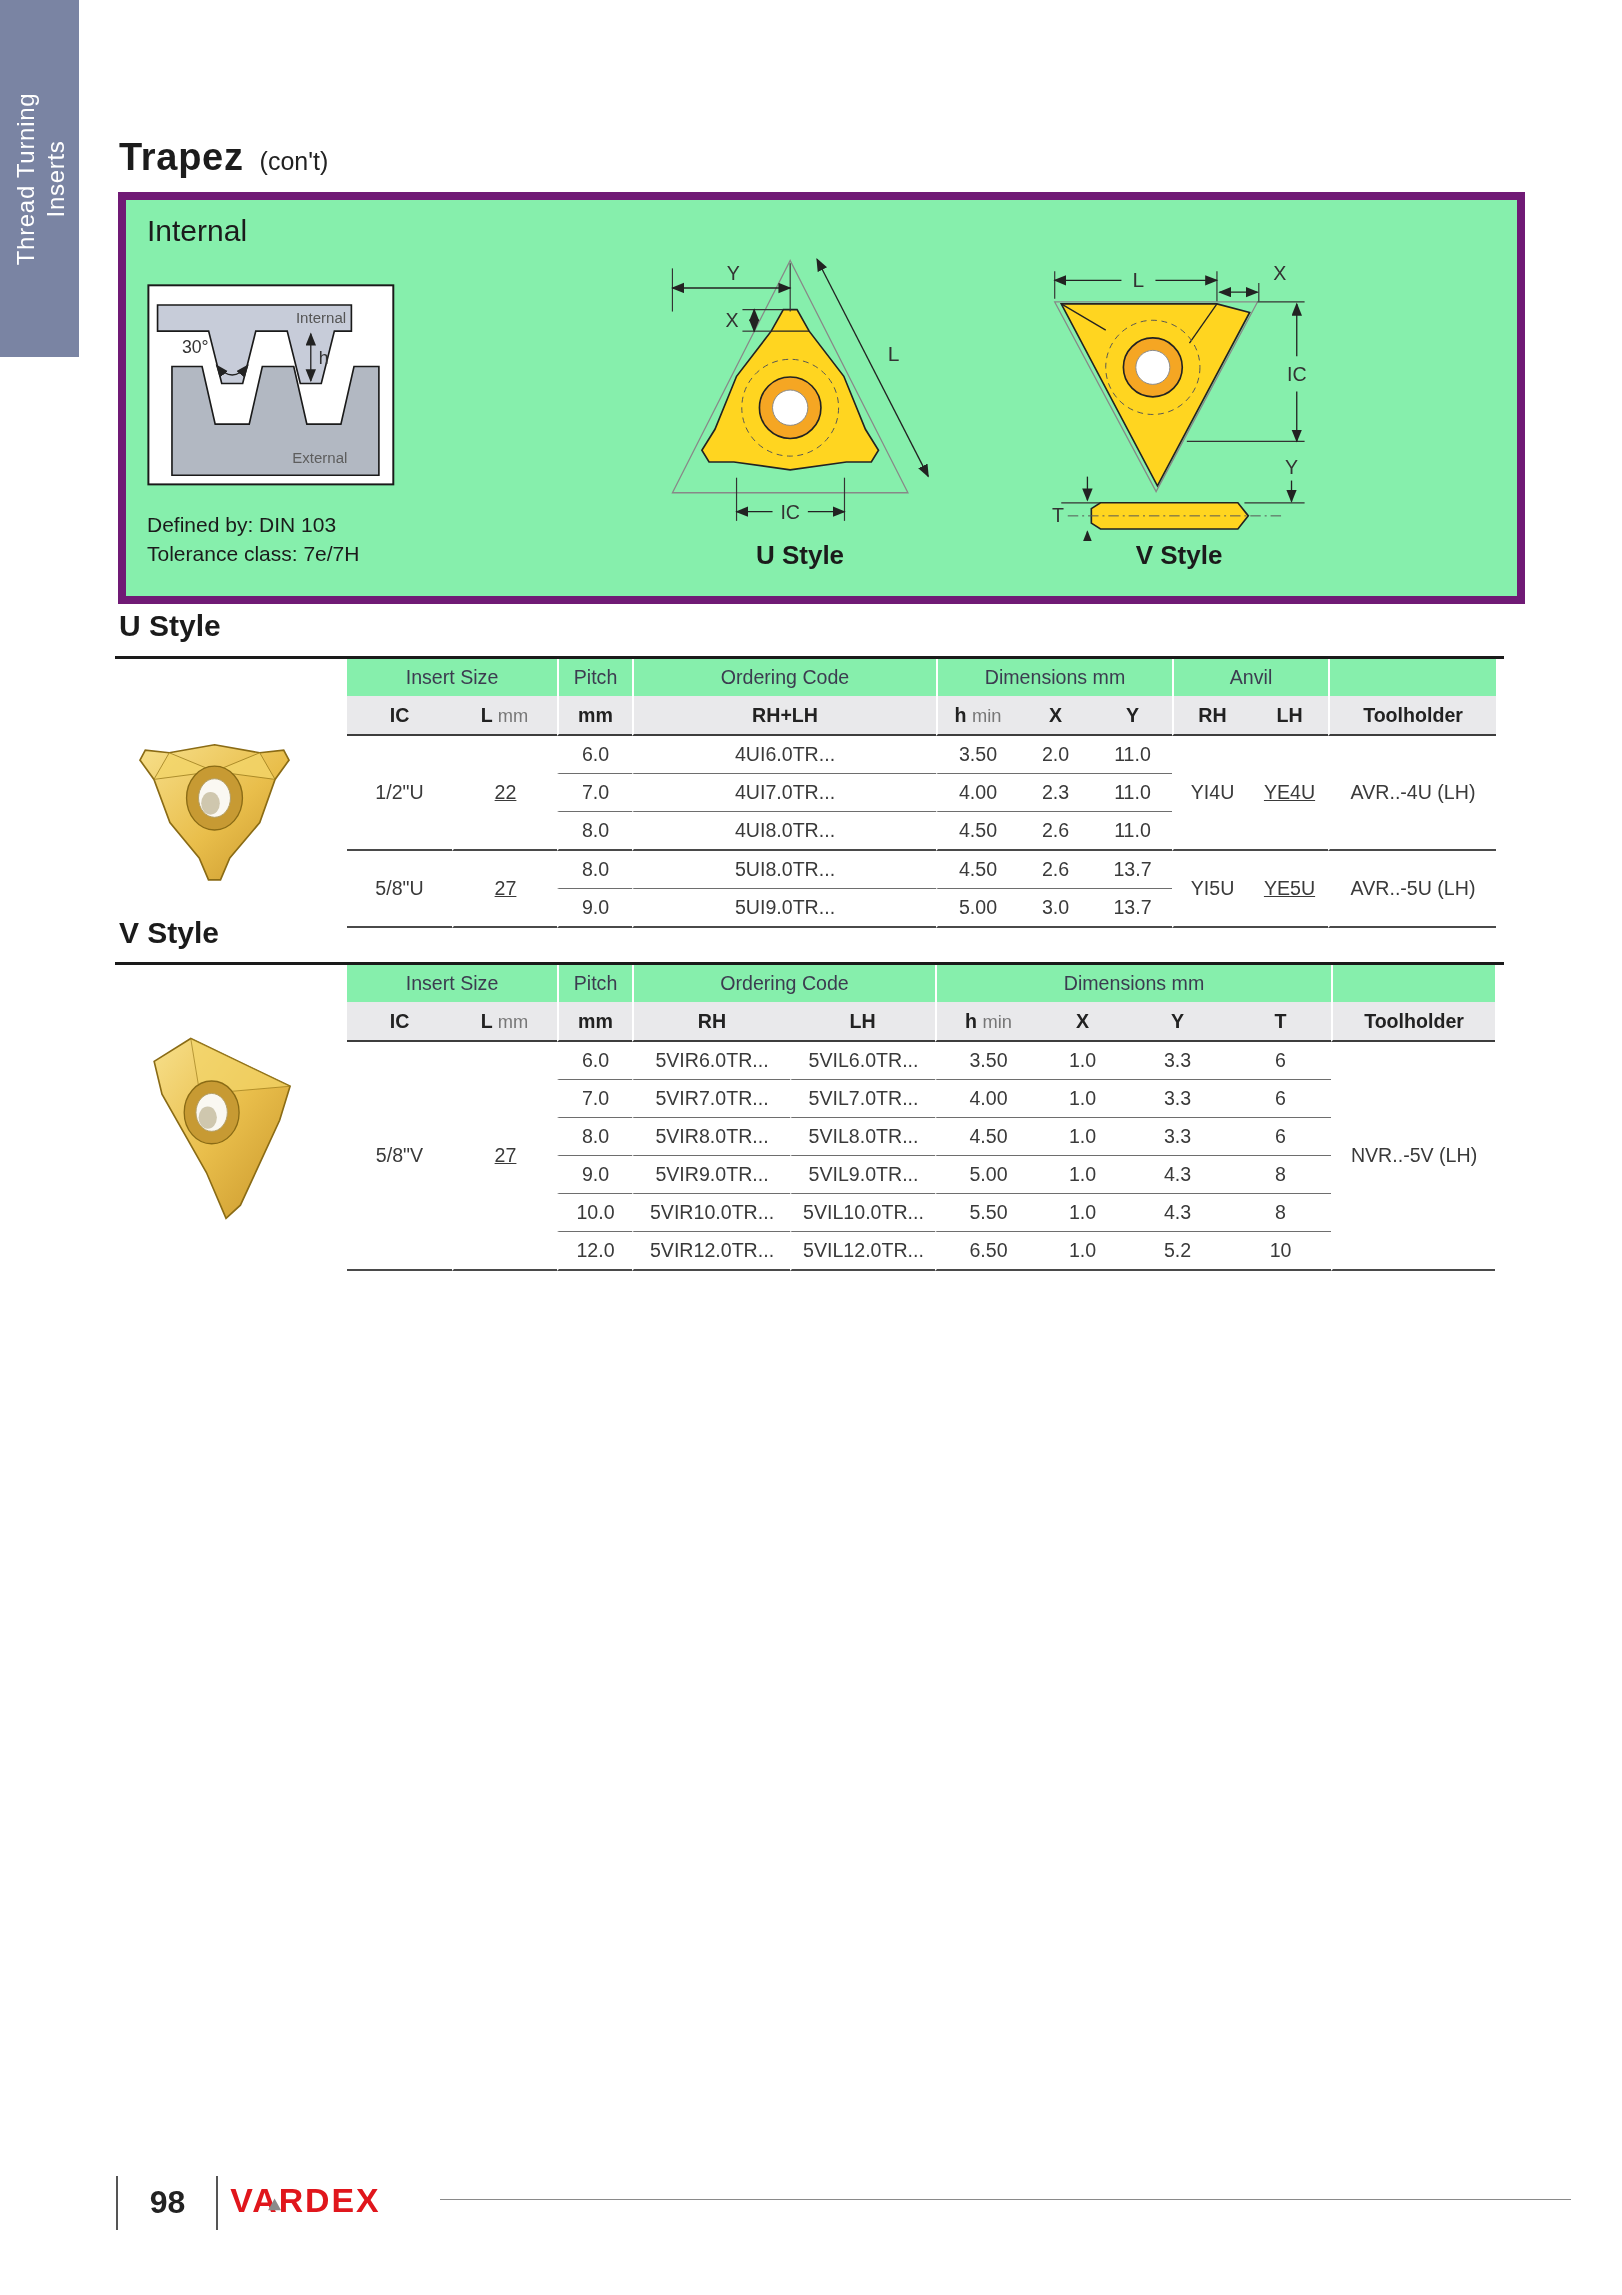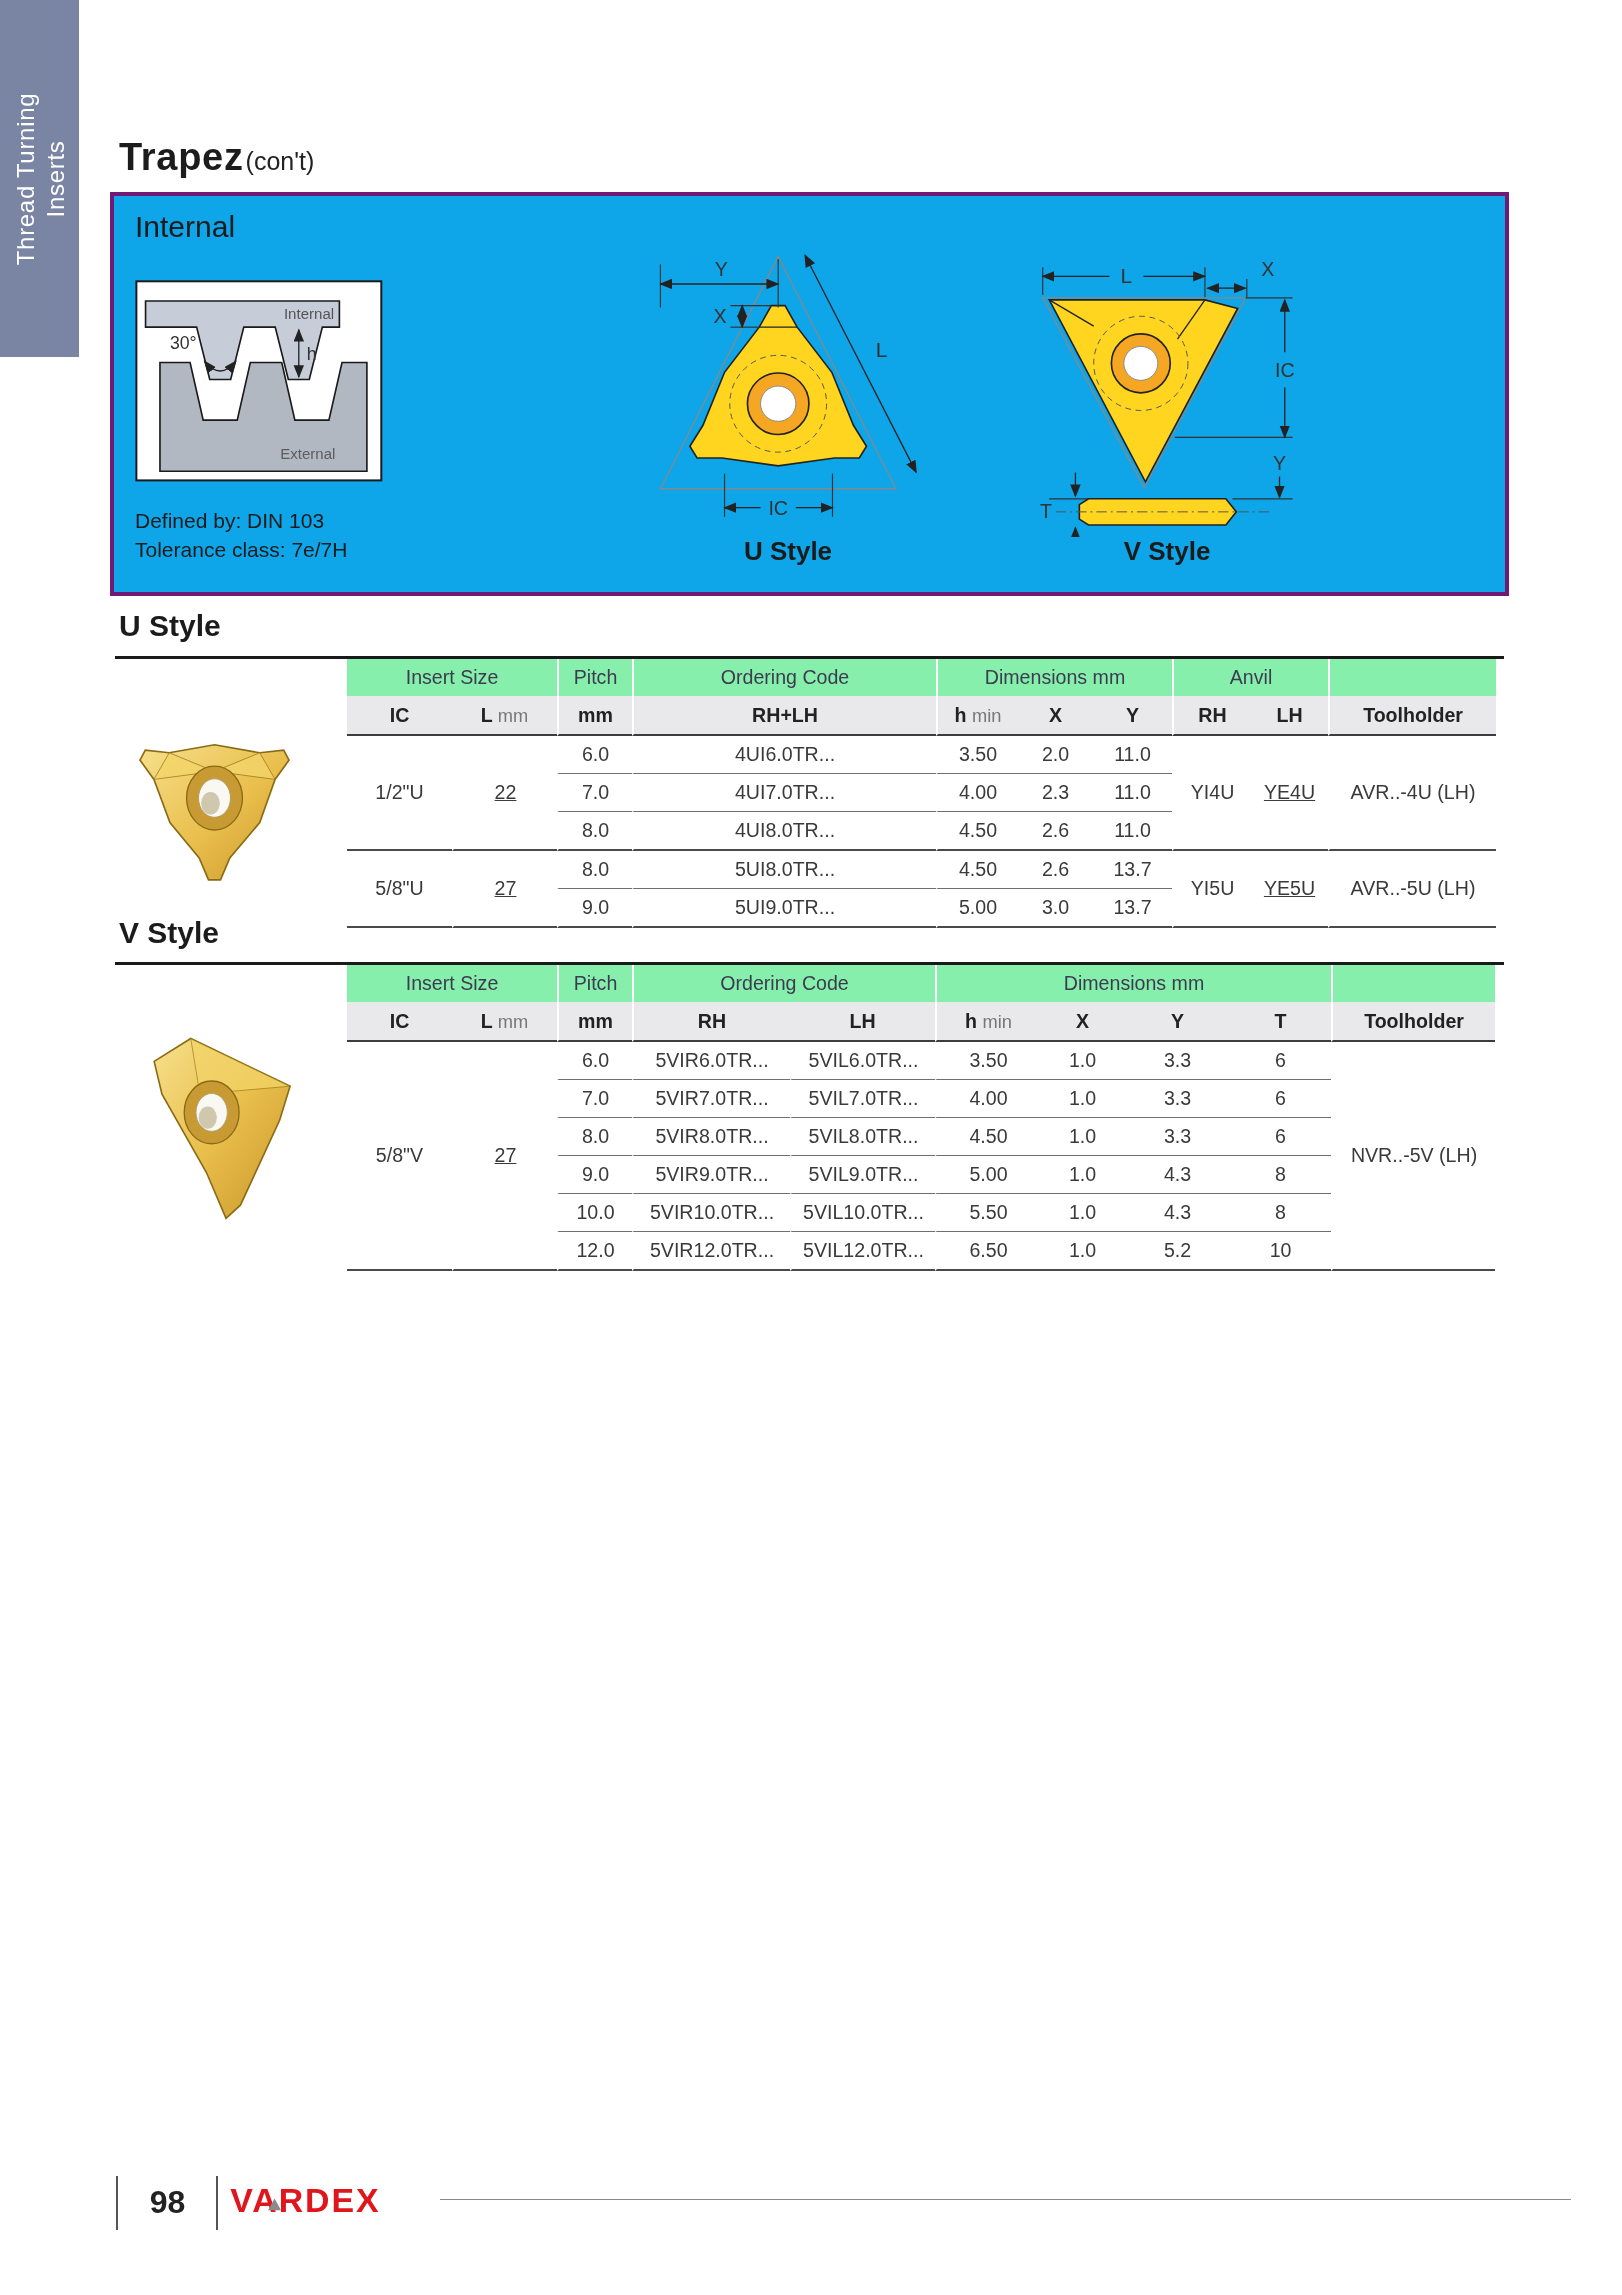--- a/index.html
+++ b/index.html
@@ -8,25 +8,25 @@
 
   
   .side-tab{position:absolute;left:0;top:0;width:79px;height:357px;background:#7A84A3;}
   .side-tab .rot{position:absolute;left:50%;top:50%;width:357px;height:79px;
         transform:translate(-50%,-50%) rotate(-90deg);display:flex;flex-direction:column;
         justify-content:center;align-items:center;color:#fff;font-size:24px;line-height:1.25;letter-spacing:0.7px;}
 
   
   .title-wrap{position:absolute;left:119px;top:136px;white-space:nowrap;}
   .title-main{font-size:38px;font-weight:bold;color:#1c1c1c;letter-spacing:0.7px;}
-  .title-suffix{font-size:25px;color:#222;margin-left:2px;}
-
-  
-  .int-box{position:absolute;left:110px;top:192px;width:1391px;height:396px;
-        border:4px solid #701a75;background:#0ea5e9;}
+  .title-suffix{font-size:25px;color:#222;margin-left:16px;}
+
+  
+  .int-box{position:absolute;left:118px;top:192px;width:1391px;height:396px;
+        border:8px solid #701a75;background:#86efac;}
   .int-title{position:absolute;left:21px;top:14.4px;font-size:30px;color:#1b1b1b;font-weight:500;}
   .def-line{position:absolute;left:21px;font-size:21px;color:#1b1b1b;}
   .cap{position:absolute;top:340px;text-align:center;font-size:26px;font-weight:600;color:#1b1b1b;}
 
   svg text{font-family:"Liberation Sans",sans-serif;}
 
   
   .sec-h{position:absolute;left:119px;font-size:30px;font-weight:bold;color:#1b1b1b;}
   .sec-rule{position:absolute;left:115px;width:1389px;height:3.3px;background:#1a1a1a;}
 

